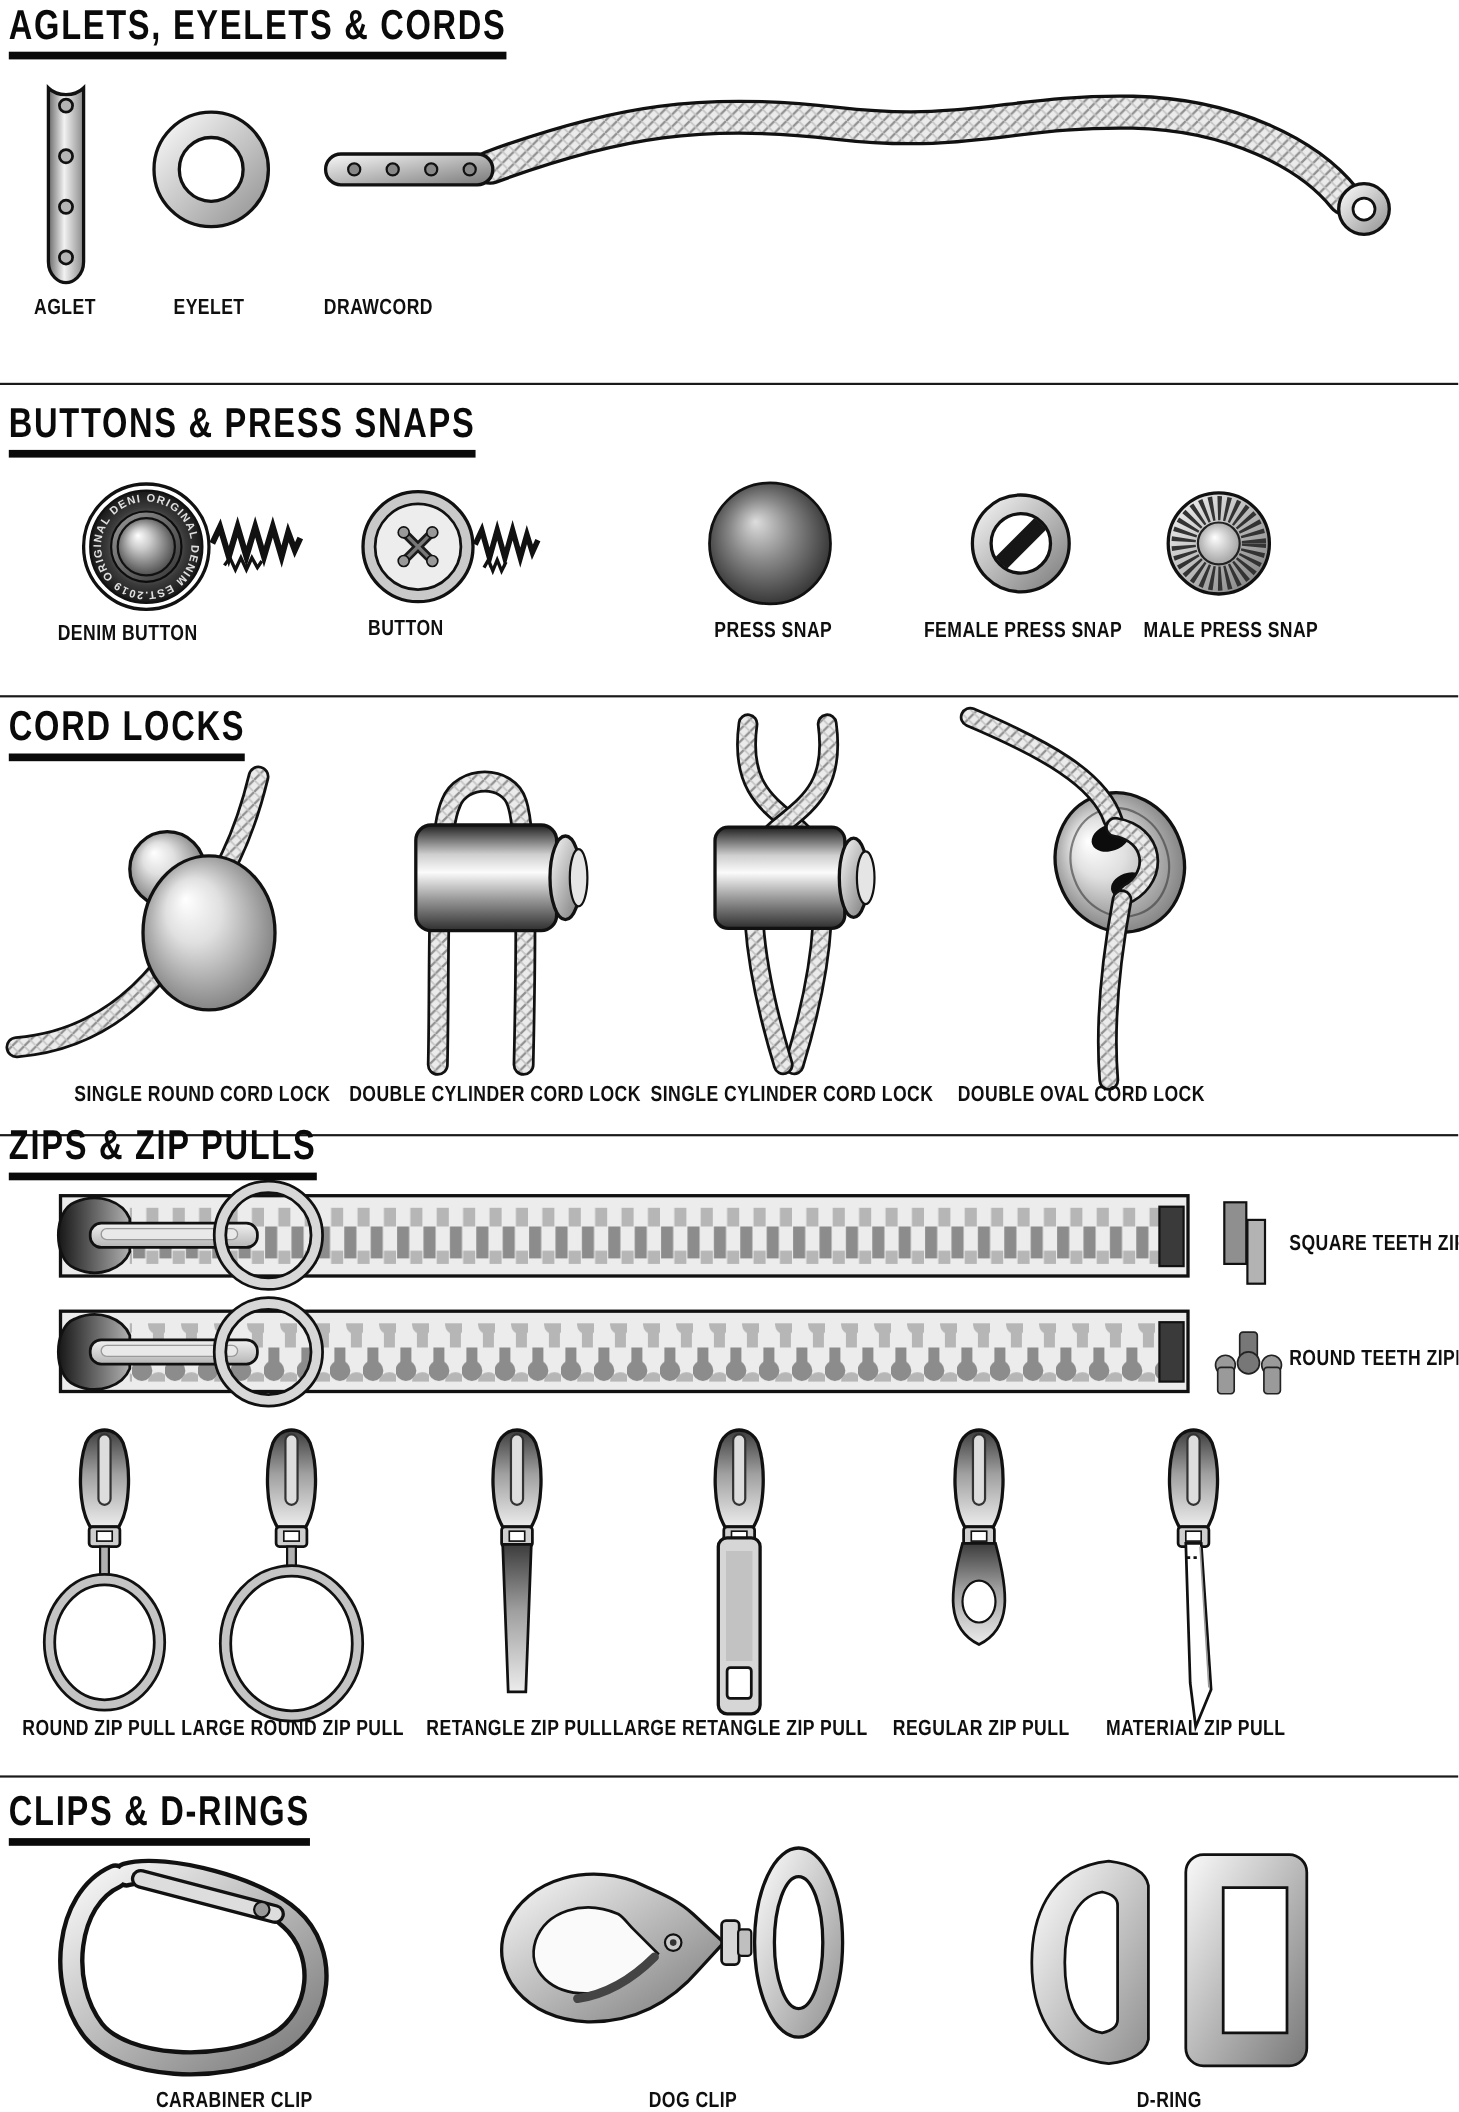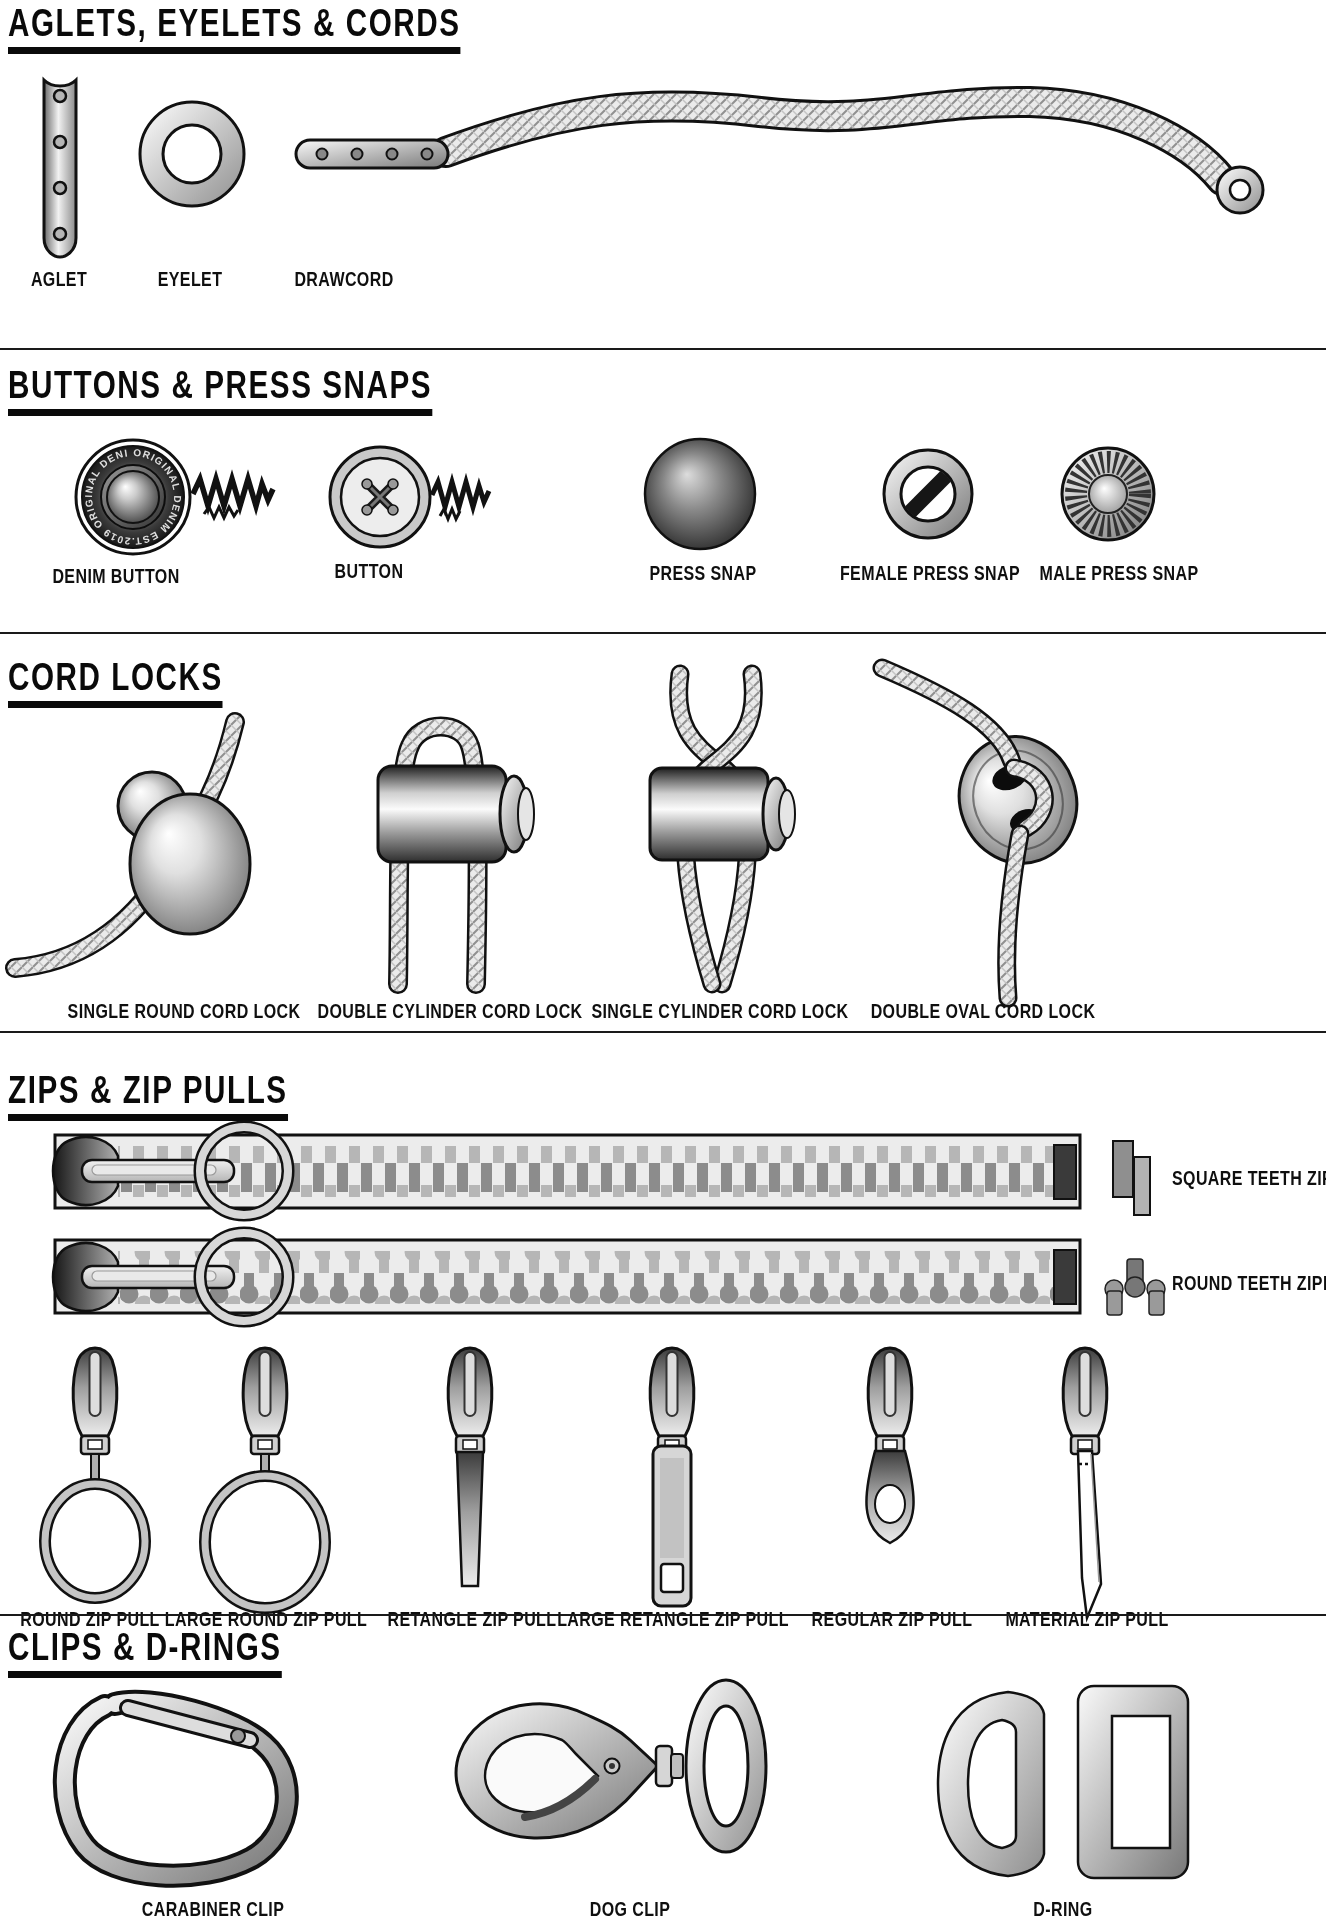--- a/index.html
+++ b/index.html
@@ -200,21 +200,21 @@
   </svg>
   <div class="lbl" style="left:116px;top:217px">DENIM BUTTON</div>
   <div class="lbl" style="left:369px;top:212px">BUTTON</div>
   <div class="lbl" style="left:703px;top:214px">PRESS SNAP</div>
   <div class="lbl" style="left:930px;top:214px">FEMALE PRESS SNAP</div>
   <div class="lbl" style="left:1119px;top:214px">MALE PRESS SNAP</div>
 </div>
 
 <div class="divider" style="top:632px"></div>
 
-<div class="section" style="top:632px;height:321px;margin-top:16px;">
+<div class="section" style="top:632px;height:321px;">
   <div class="sec-title" style="left:8px;top:10px;">CORD LOCKS</div>
   <svg width="1326" height="399">
     <g>
       <path d="M235,74 C222,128 205,163 165,223 C120,293 65,316 15,320" fill="none" stroke="#111" stroke-width="20" stroke-linecap="round"></path>
       <path d="M235,74 C222,128 205,163 165,223 C120,293 65,316 15,320" fill="none" stroke="url(#patBraid)" stroke-width="15" stroke-linecap="round"></path>
       <circle cx="152" cy="158" r="34" fill="url(#gBall)" stroke="#111" stroke-width="3"></circle>
       <ellipse cx="190" cy="216" rx="60" ry="70" fill="url(#gBall)" stroke="#111" stroke-width="3"></ellipse>
     </g>
     <g>
       <path d="M398,336 C400,240 396,128 410,98 C420,72 462,72 470,98 C480,128 478,240 476,336" fill="none" stroke="#111" stroke-width="20" stroke-linecap="round"></path>
@@ -248,21 +248,21 @@
     </g>
   </svg>
   <div class="lbl" style="left:184px;top:352px">SINGLE ROUND CORD LOCK</div>
   <div class="lbl" style="left:450px;top:352px">DOUBLE CYLINDER CORD LOCK</div>
   <div class="lbl" style="left:720px;top:352px">SINGLE CYLINDER CORD LOCK</div>
   <div class="lbl" style="left:983px;top:352px">DOUBLE OVAL CORD LOCK</div>
 </div>
 
 <div class="divider" style="top:1031px"></div>
 
-<div class="section" style="top:1061px;height:583px;">
+<div class="section" style="top:1013px;height:583px;">
   <div class="sec-title" style="left:8px;top:10px;">ZIPS &amp; ZIP PULLS</div>
   <svg width="1326" height="583">
     <g>
       <rect x="55" y="74" width="1025" height="73" fill="#ececec" stroke="#111" stroke-width="3"></rect>
       <rect x="118" y="85" width="936" height="51" fill="url(#patSq)"></rect>
       <rect x="1054" y="84" width="22" height="54" fill="#3a3a3a" stroke="#111" stroke-width="2"></rect>
       <use href="#zipSlider" transform="translate(244,110)"></use>
     </g>
     <g>
       <rect x="1113" y="80" width="20" height="56" fill="#8f8f8f" stroke="#111" stroke-width="2"></rect>

